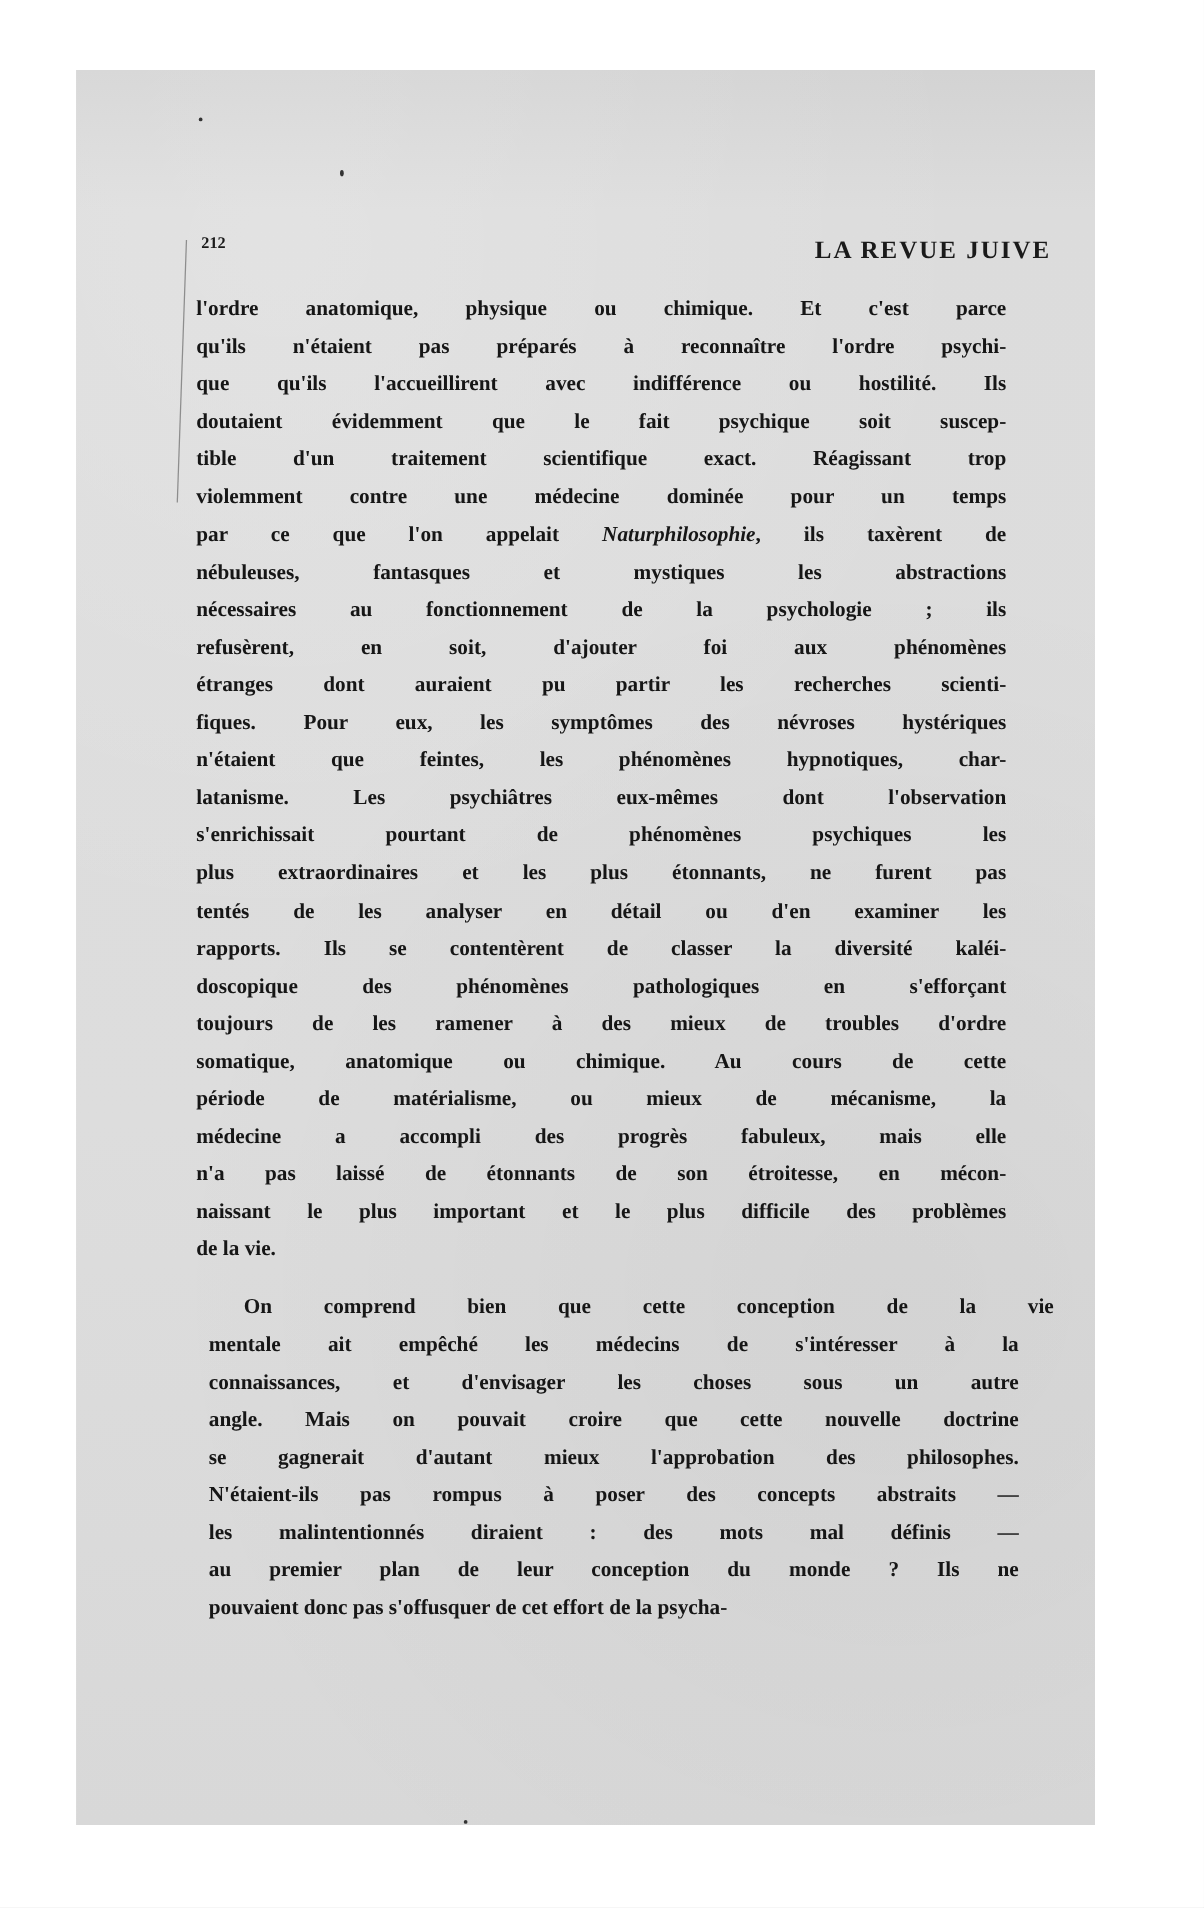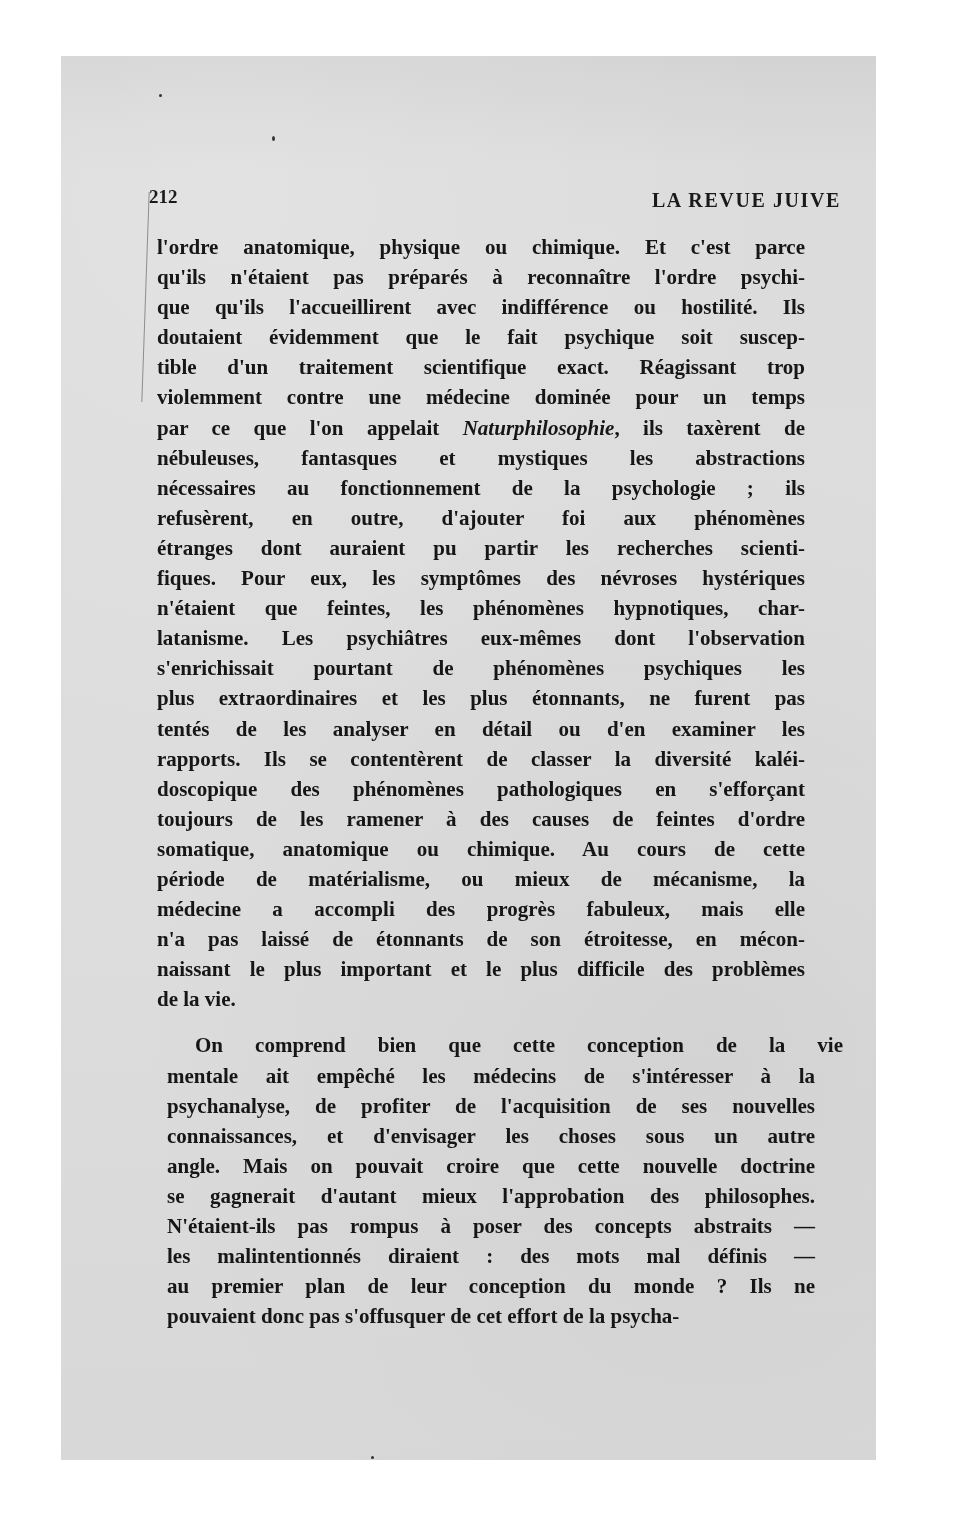--- a/index.html
+++ b/index.html
@@ -10,26 +10,26 @@
     background-image:
       radial-gradient(circle at 20% 10%, rgba(255,255,255,0.18), transparent 40%),
       radial-gradient(circle at 80% 70%, rgba(0,0,0,0.04), transparent 50%),
       linear-gradient(180deg, #d3d3d3 0%, #dcdcdc 8%, #dddddd 60%, #d8d8d8 100%);
   }
   .speck { position: absolute; background: #333; border-radius: 50%; }
   .header {
     position: absolute; top: 130px; left: 84px; width: 660px; height: 30px;
     font-family: "Liberation Serif", serif; color: #1a1a1a;
   }
-  .page-number { position: absolute; left: 4px; top: 0; font-size: 19px; font-weight: bold; }
+  .page-number { position: absolute; left: 16px; top: 0; font-size: 13px; font-weight: bold; }
   .running-title { position: absolute; right: -36px; top: 3px; font-size: 20px; font-weight: bold; letter-spacing: 1.6px; }
   .margin-mark { position: absolute; left: 84px; top: 136px; width: 1px; height: 210px; background: #555; transform: rotate(2deg); opacity: .6; }
   .body-text {
     position: absolute; left: 96px; top: 176px; width: 648px;
-    font-family: "Liberation Serif", serif; font-size: 21px; color: #161616;
+    font-family: "Liberation Serif", serif; font-size: 17px; color: #161616;
     line-height: 30.1px; font-weight: bold;
   }
   .line { display: block; text-align: justify; text-align-last: justify; white-space: nowrap; height: 30.1px; }
   .line.last { text-align-last: left; }
   .para2 { margin-top: 16px; padding-left: 10px; }
   .para2 .line { width: 648px; }
   .indent { padding-left: 28px; }
   em { font-style: italic; }
 </style>
 </head>
@@ -51,42 +51,41 @@
     <div id="para1">
         <span class="line">l'ordre anatomique, physique ou chimique. Et c'est parce</span>
         <span class="line">qu'ils n'étaient pas préparés à reconnaître l'ordre psychi-</span>
         <span class="line">que qu'ils l'accueillirent avec indifférence ou hostilité. Ils</span>
         <span class="line">doutaient évidemment que le fait psychique soit suscep-</span>
         <span class="line">tible d'un traitement scientifique exact. Réagissant trop</span>
         <span class="line">violemment contre une médecine dominée pour un temps</span>
         <span class="line"><span>par ce que l'on appelait </span><em>Naturphilosophie</em><span>, ils taxèrent de</span></span>
         <span class="line">nébuleuses, fantasques et mystiques les abstractions</span>
         <span class="line">nécessaires au fonctionnement de la psychologie ; ils</span>
-        <span class="line">refusèrent, en outre, d'ajouter foi aux phénomènes</span>
+        <span class="line">refusèrent, en soit, d'ajouter foi aux phénomènes</span>
         <span class="line">étranges dont auraient pu partir les recherches scienti-</span>
         <span class="line">fiques. Pour eux, les symptômes des névroses hystériques</span>
         <span class="line">n'étaient que feintes, les phénomènes hypnotiques, char-</span>
         <span class="line">latanisme. Les psychiâtres eux-mêmes dont l'observation</span>
         <span class="line">s'enrichissait pourtant de phénomènes psychiques les</span>
         <span class="line">plus extraordinaires et les plus étonnants, ne furent pas</span>
         <span class="line">tentés de les analyser en détail ou d'en examiner les</span>
         <span class="line">rapports. Ils se contentèrent de classer la diversité kaléi-</span>
         <span class="line">doscopique des phénomènes pathologiques en s'efforçant</span>
-        <span class="line">toujours de les ramener à des causes de feintes d'ordre</span>
+        <span class="line">toujours de les ramener à des mieux de troubles d'ordre</span>
         <span class="line">somatique, anatomique ou chimique. Au cours de cette</span>
         <span class="line">période de matérialisme, ou mieux de mécanisme, la</span>
         <span class="line">médecine a accompli des progrès fabuleux, mais elle</span>
         <span class="line">n'a pas laissé de étonnants de son étroitesse, en mécon-</span>
         <span class="line">naissant le plus important et le plus difficile des problèmes</span>
         <span class="line last">de la vie.</span>
       </div>
     <div id="para2" class="para2">
         <span class="line indent">On comprend bien que cette conception de la vie</span>
         <span class="line">mentale ait empêché les médecins de s'intéresser à la</span>
-        <span class="line">psychanalyse, de profiter de l'acquisition de ses nouvelles</span>
         <span class="line">connaissances, et d'envisager les choses sous un autre</span>
         <span class="line">angle. Mais on pouvait croire que cette nouvelle doctrine</span>
         <span class="line">se gagnerait d'autant mieux l'approbation des philosophes.</span>
         <span class="line">N'étaient-ils pas rompus à poser des concepts abstraits —</span>
         <span class="line">les malintentionnés diraient : des mots mal définis —</span>
         <span class="line">au premier plan de leur conception du monde ? Ils ne</span>
         <span class="line last">pouvaient donc pas s'offusquer de cet effort de la psycha-</span>
       </div>
   </div>
 </div>

